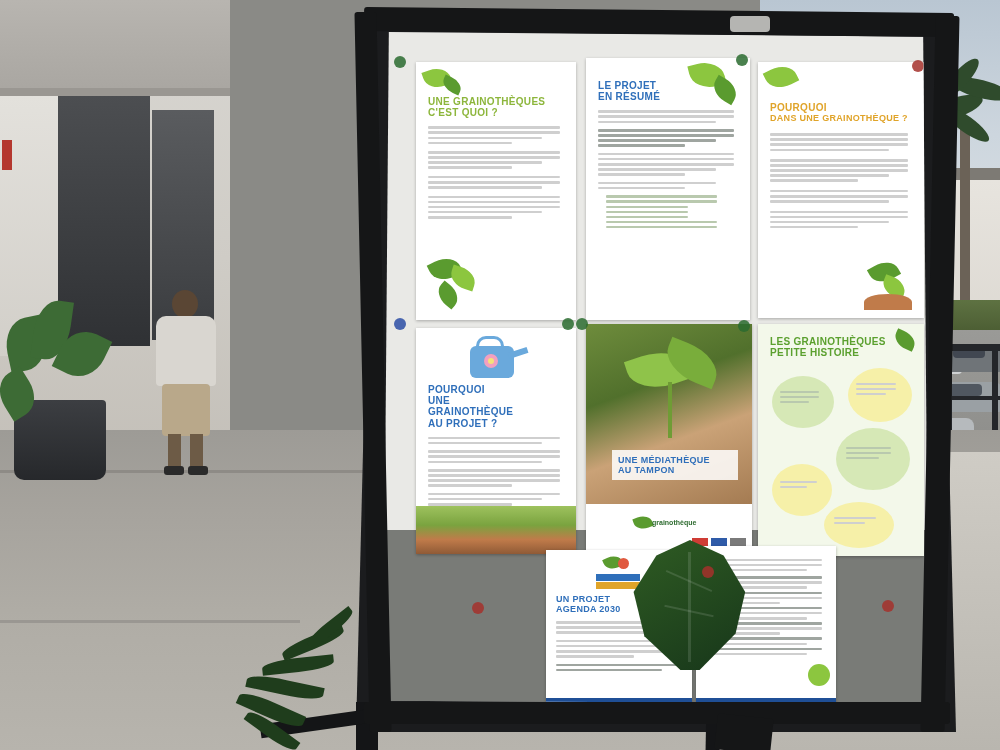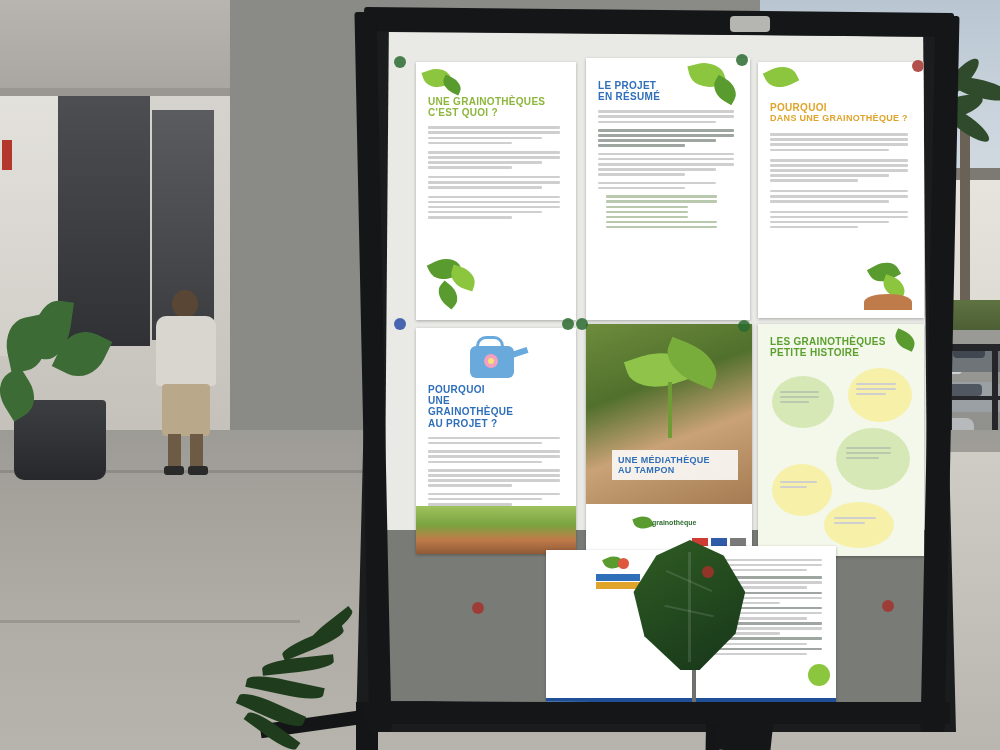--- a/index.html
+++ b/index.html
@@ -447,20 +447,39 @@
         <div class="leaf dark" style="left:136px;top:8px;width:22px;height:16px;transform:rotate(24deg);"></div>
       </div>
 
       <div class="poster" style="left:150px;top:518px;width:146px;height:164px;">
         <div style="position:absolute;left:44px;top:6px;width:64px;height:36px;">
           <div class="leaf dark" style="left:14px;top:0px;width:18px;height:13px;transform:rotate(-24deg);"></div>
           <div class="dot" style="left:28px;top:2px;width:11px;height:11px;background:#e0593f;"></div>
           <div style="position:absolute;left:6px;top:18px;width:44px;height:7px;background:#2f6fba;"></div>
           <div style="position:absolute;left:6px;top:26px;width:50px;height:7px;background:#e0a42a;"></div>
         </div>
+        <div style="padding:44px 10px 0 10px;">
+          <div class="p-title" style="font-size:9px;color:#2f6fba;">UN PROJET</div>
+          <div class="p-title" style="font-size:9px;color:#2f6fba;margin-bottom:7px;">AGENDA 2030</div>
+          <div style="margin-bottom:6px;">
+            <span class="tiny l"></span>
+              <span class="tiny l"></span>
+              <span class="tiny m"></span>
+          </div>
+          <div style="margin-bottom:6px;">
+            <span class="tiny l"></span>
+              <span class="tiny l"></span>
+              <span class="tiny l"></span>
+              <span class="tiny s"></span>
+          </div>
+          <div style="margin-bottom:6px;">
+            <span class="tiny l b"></span>
+              <span class="tiny m b"></span>
+          </div>
+        </div>
         <div class="band">
           
         </div>
       </div>
 
       <div class="poster" style="left:300px;top:514px;width:140px;height:168px;">
         <div style="padding:10px 10px 0 10px;">
           <div style="margin-bottom:5px;">
             <span class="tiny l"></span>
               <span class="tiny l"></span>

